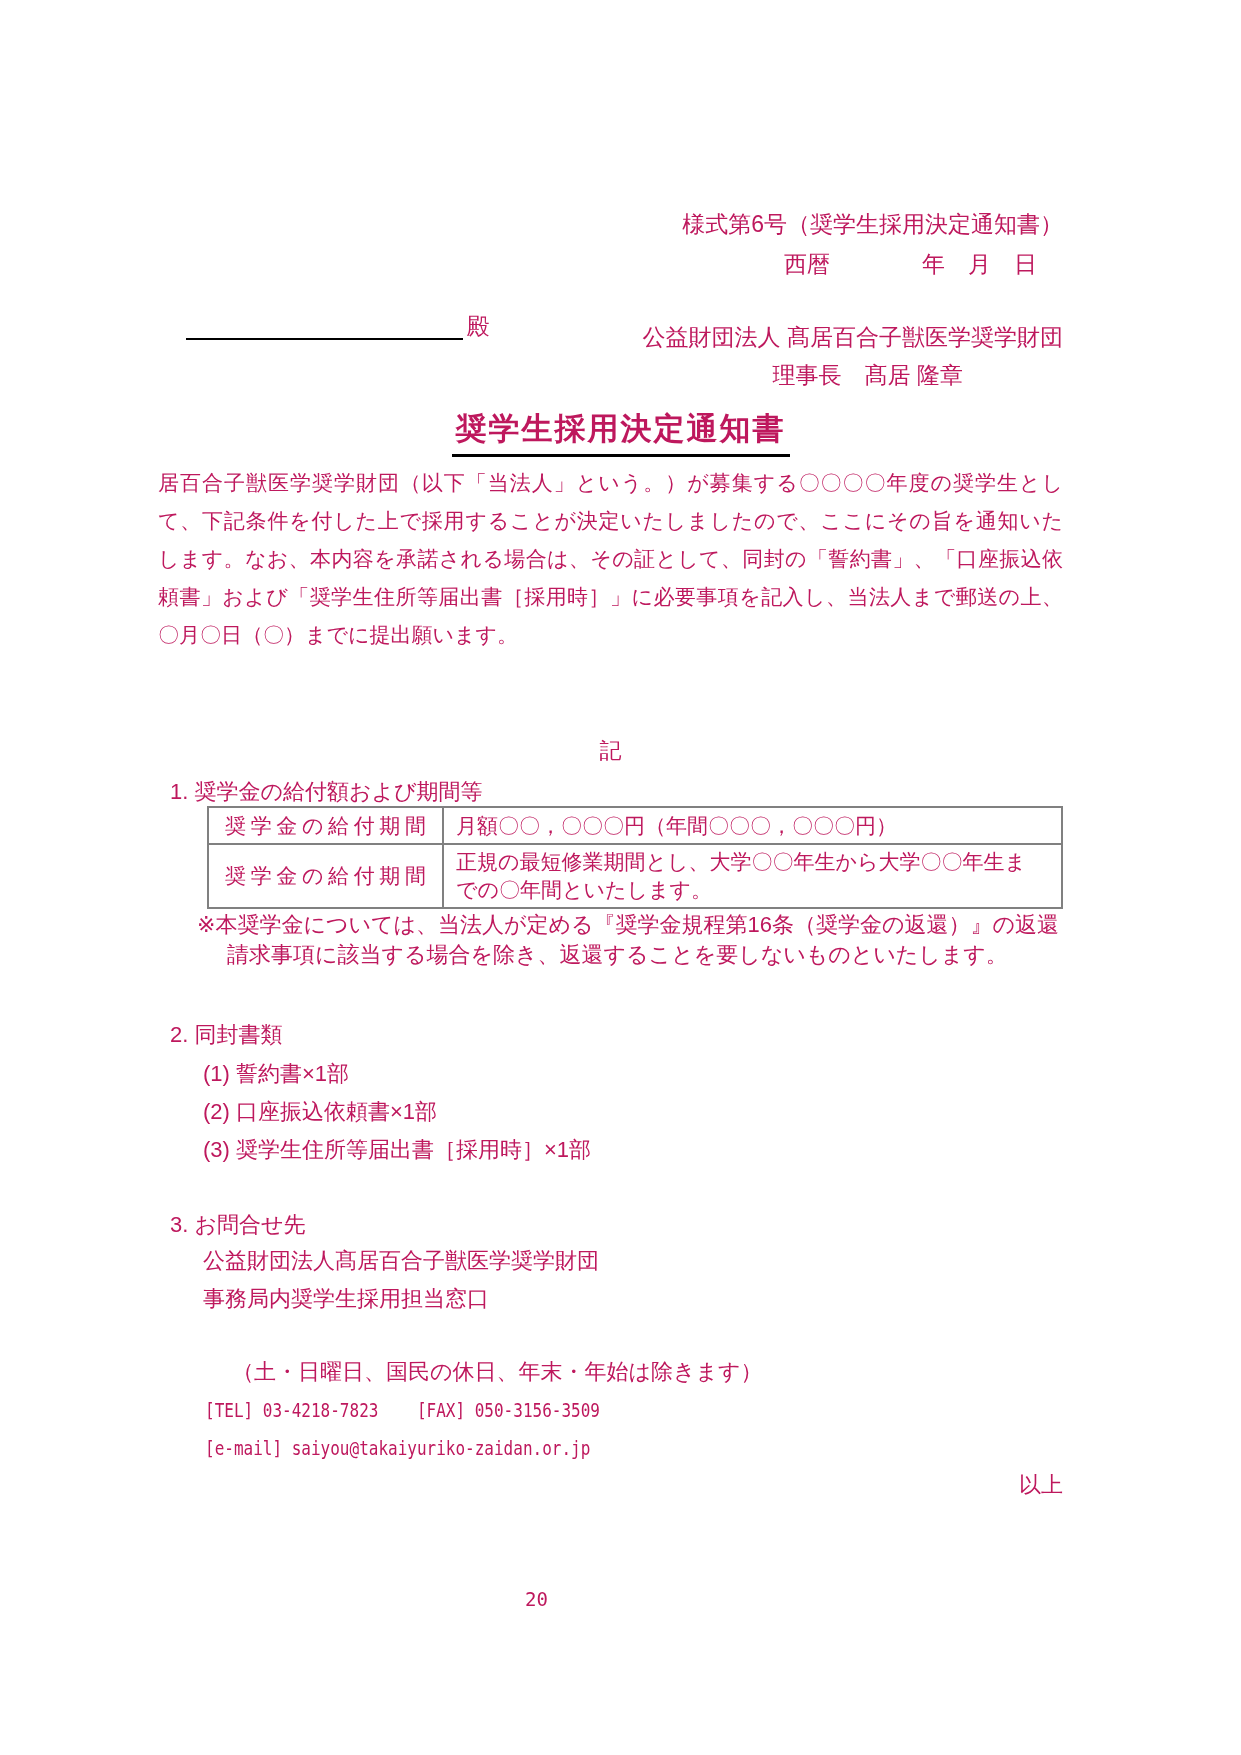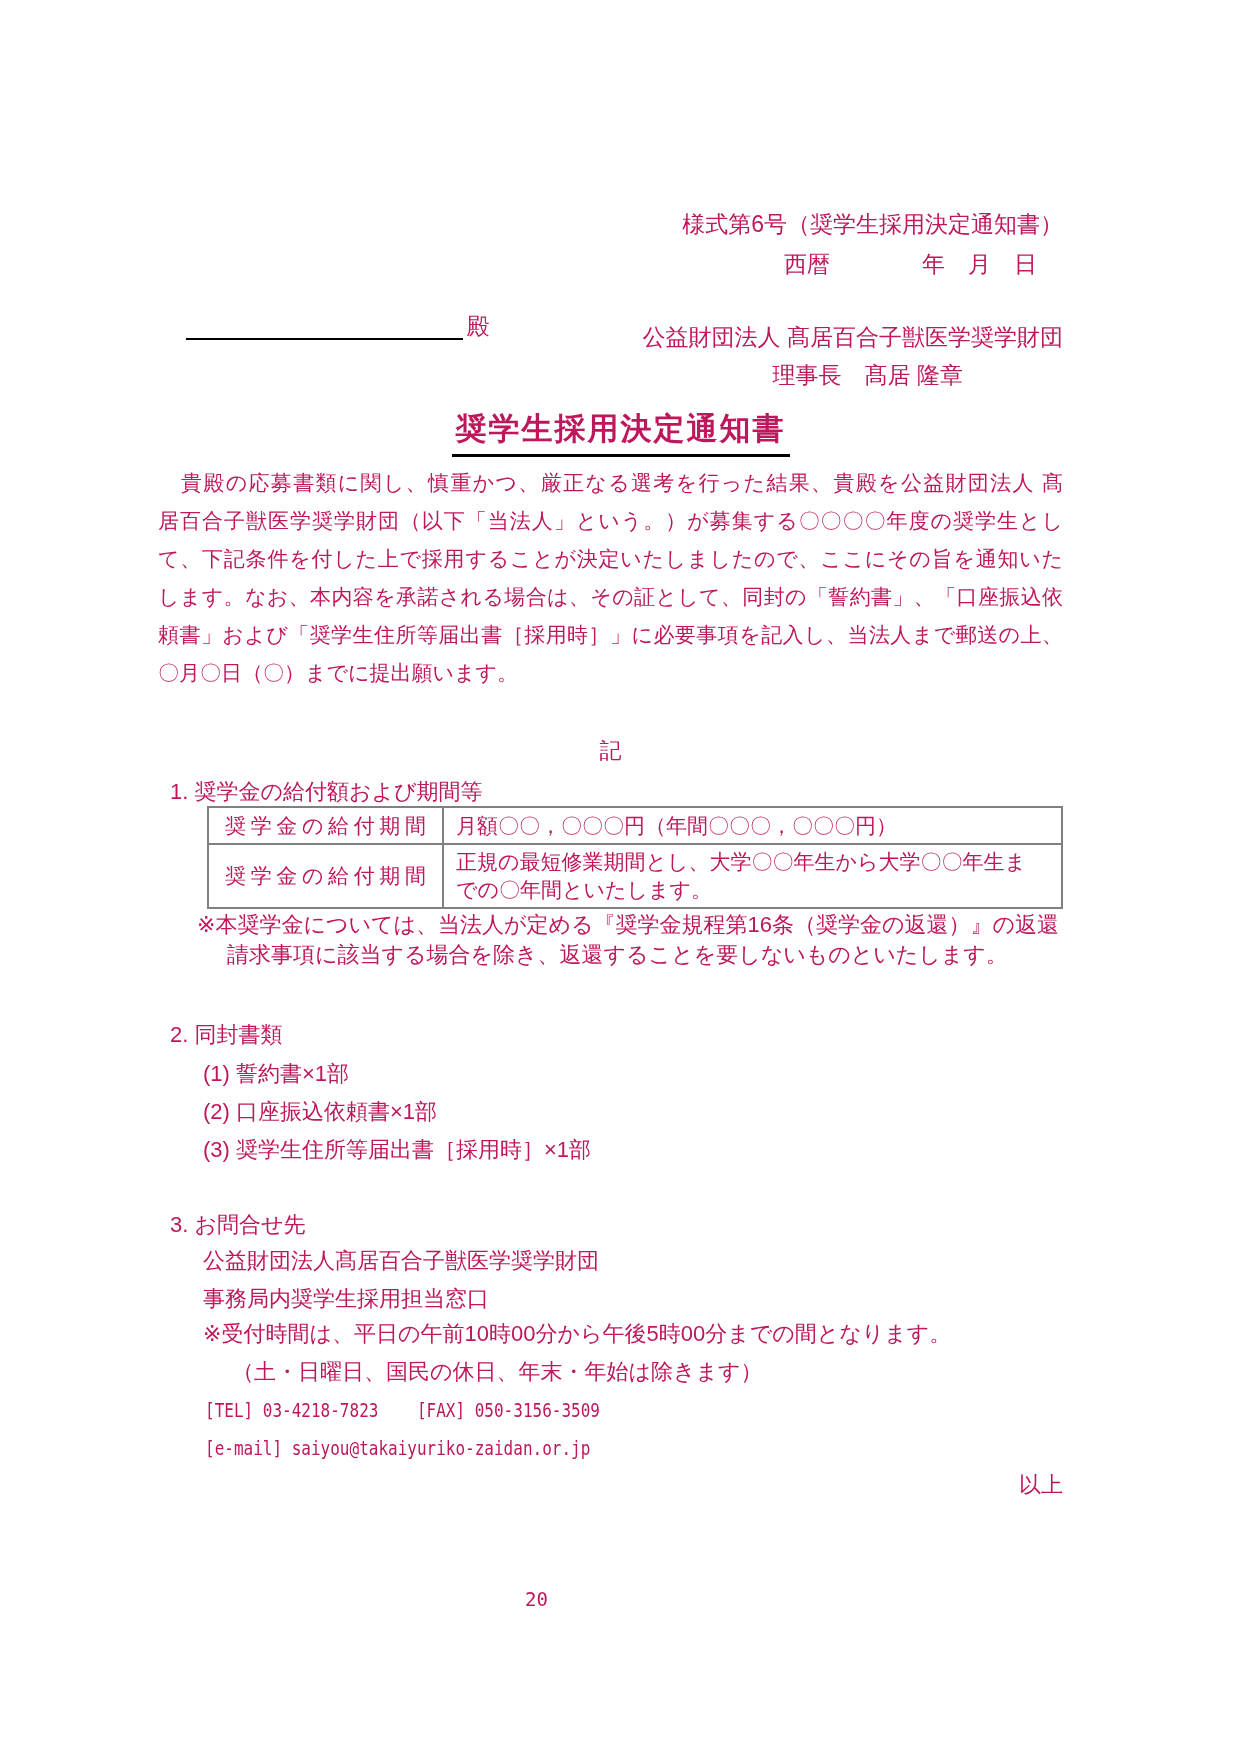--- a/index.html
+++ b/index.html
@@ -90,21 +90,20 @@
 
   <div class="abs fs23 org-line">公益財団法人 髙居百合子獣医学奨学財団</div>
 
   <div class="abs fs23 rep-line">理事長　髙居 隆章</div>
 
   <div class="title-wrap">
     <span class="title-text">奨学生採用決定通知書</span>
   </div>
 
   <div class="body-par">
-    <div class="jline indent1">貴殿の応募書類に関し、慎重かつ、厳正なる選考を行った結果、貴殿を公益財団法人 髙</div>
     <div class="jline">居百合子獣医学奨学財団（以下「当法人」という。）が募集する〇〇〇〇年度の奨学生とし</div>
     <div class="jline">て、下記条件を付した上で採用することが決定いたしましたので、ここにその旨を通知いた</div>
     <div class="jline">します。なお、本内容を承諾される場合は、その証として、同封の「誓約書」、「口座振込依</div>
     <div class="jline">頼書」および「奨学生住所等届出書［採用時］」に必要事項を記入し、当法人まで郵送の上、</div>
     <div class="last-line">〇月〇日（〇）までに提出願います。</div>
   </div>
 
   <div class="abs fs22 ki">記</div>
 
   <div class="abs fs22 sec-heading sec1-heading">1. 奨学金の給付額および期間等</div>
@@ -135,21 +134,20 @@
   <div class="abs fs22 note2">請求事項に該当する場合を除き、返還することを要しないものといたします。</div>
 
   <div class="abs fs22 sec-heading sec2-heading">2. 同封書類</div>
   <div class="abs fs22 enc-item1">(1) 誓約書×1部</div>
   <div class="abs fs22 enc-item2">(2) 口座振込依頼書×1部</div>
   <div class="abs fs22 enc-item3">(3) 奨学生住所等届出書［採用時］×1部</div>
 
   <div class="abs fs22 sec-heading sec3-heading">3. お問合せ先</div>
   <div class="abs fs22 c-org">公益財団法人髙居百合子獣医学奨学財団</div>
   <div class="abs fs22 c-desk">事務局内奨学生採用担当窓口</div>
-  <div class="abs fs22 c-hours">※受付時間は、平日の午前10時00分から午後5時00分までの間となります。</div>
   <div class="abs fs22 c-paren">（土・日曜日、国民の休日、年末・年始は除きます）</div>
   <div class="abs mono-narrow c-tel">[TEL] 03-4218-7823    [FAX] 050-3156-3509</div>
   <div class="abs mono-narrow c-mail">[e-mail] saiyou@takaiyuriko-zaidan.or.jp</div>
 
   <div class="abs fs22 closing">以上</div>
 
   <div class="page-num">20</div>
 
 </div>
 

